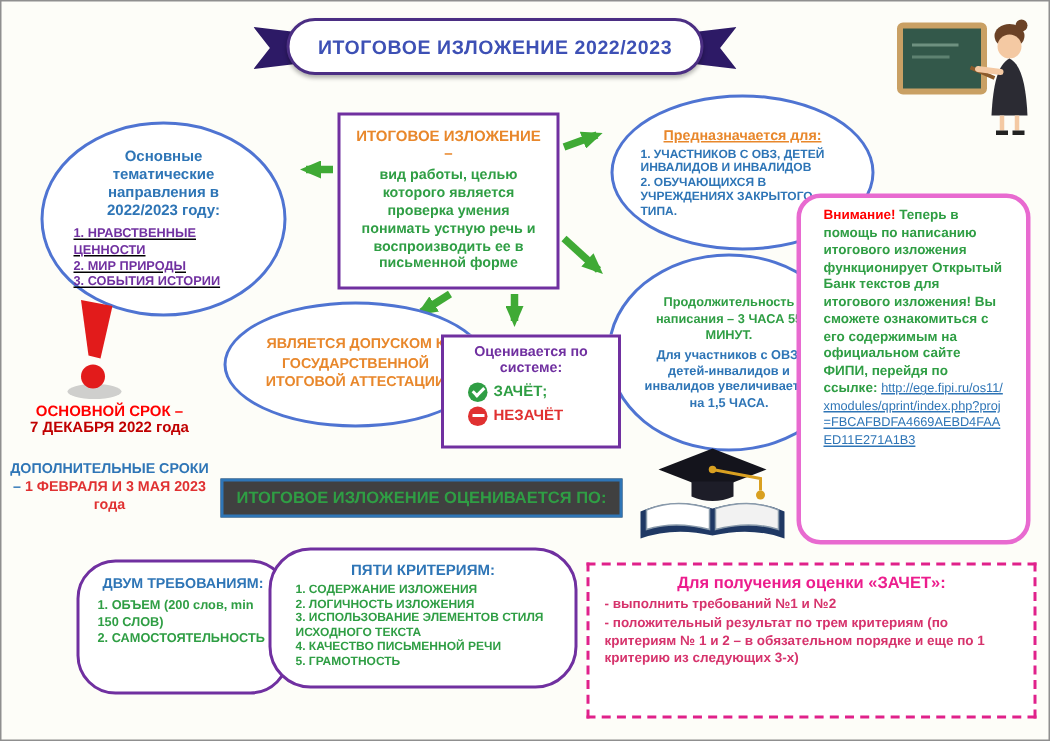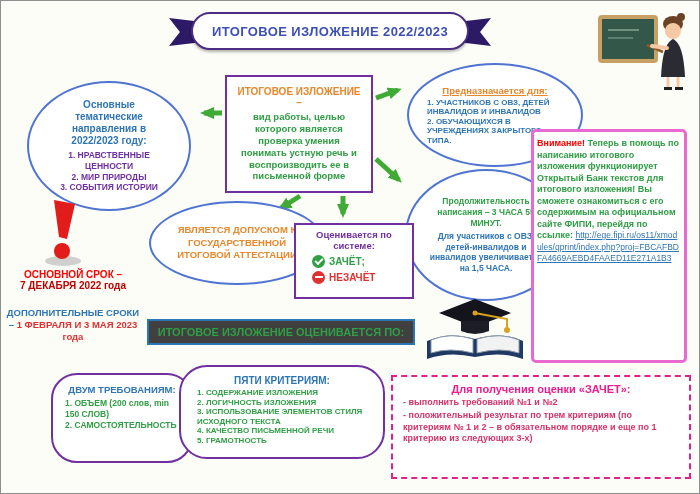--- a/index.html
+++ b/index.html
@@ -26,21 +26,21 @@
   .title-pill span { color:#3d50b5; font-weight:bold; font-size:13px; letter-spacing:.4px; }
 
   .teacher { left:596px; top:4px; width:96px; height:88px; }
 
   
   .oval { background:#fff; border-radius:50%; display:flex; flex-direction:column; align-items:center;
     justify-content:center; text-align:center; }
 
   .directions { left:26px; top:80px; width:164px; height:130px; border:2px solid #4f74d2; padding:14px 20px; }
   .dir-intro { color:#2e75b6; font-weight:bold; font-size:10px; line-height:1.2; }
-  .dir-items { text-align:center; margin-top:3px; }
+  .dir-items { text-align:left; margin-top:3px;text-decoration:underline; }
   .dir-item { color:#7030a0; font-weight:bold; font-size:8.5px; line-height:1.25; }
 
   .def-box { left:224px; top:74px; width:148px; height:118px; background:#fff; border:2px solid #7030a0;
     padding:9px 10px; text-align:center; }
   .def-title { color:#e8872b; font-weight:bold; font-size:10px; }
   .def-body { color:#2f9e44; font-weight:bold; font-size:9.5px; line-height:1.25; margin-top:3px; }
 
   .audience { left:406px; top:62px; width:176px; height:104px; border:2px solid #4f74d2; padding:10px 18px; }
   .aud-title { color:#e8872b; font-weight:bold; font-size:9.5px; text-decoration:underline; }
   .aud-items { text-align:left; margin-top:2px; }
@@ -68,21 +68,21 @@
   .exclam { left:36px; top:196px; width:52px; height:70px; }
 
   .main-date { left:4px; top:268px; width:136px; text-align:center; }
   .main-date-lbl { display:block; color:#ff0000; font-weight:bold; font-size:10px; }
   .main-date-val { display:block; color:#c00000; font-weight:bold; font-size:10px; }
   .extra-date { left:2px; top:306px; width:140px; text-align:center; font-size:9.5px; font-weight:bold; line-height:1.25; }
   .extra-lbl { color:#2e75b6; }
   .extra-val { color:#e03131; }
 
   .attention { left:530px; top:128px; width:156px; height:234px; background:#fff; border:3px solid #e86ad0;
-    border-radius:5px; padding:6px 3px; font-size:9px; line-height:1.28; text-align:left; }
+    border-radius:16px; padding:6px 15px; font-size:9px; line-height:1.28; text-align:left; }
   .att-title { color:#ff0000; font-weight:bold; }
   .att-body { color:#2f9e44; font-weight:bold; }
   .att-link { color:#2e75b6; text-decoration:underline; font-size:8.5px; word-break:break-all; cursor:pointer; }
 
   .eval-header { left:146px; top:318px; width:268px; height:26px; background:#404040; border:2px solid #2e75b6;
     display:flex; align-items:center; justify-content:center; }
   .eval-header span { color:#2f9e44; font-weight:bold; font-size:11px; }
 
   .gradbook { left:418px; top:292px; width:112px; height:74px; }
 

